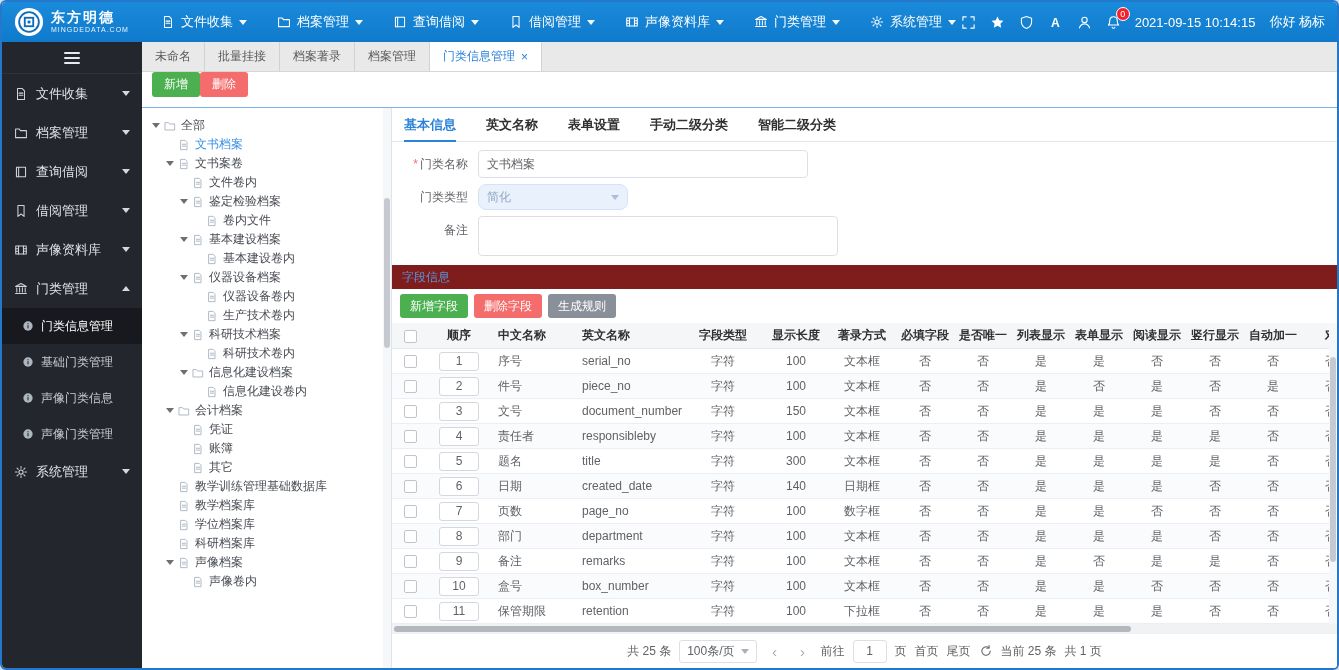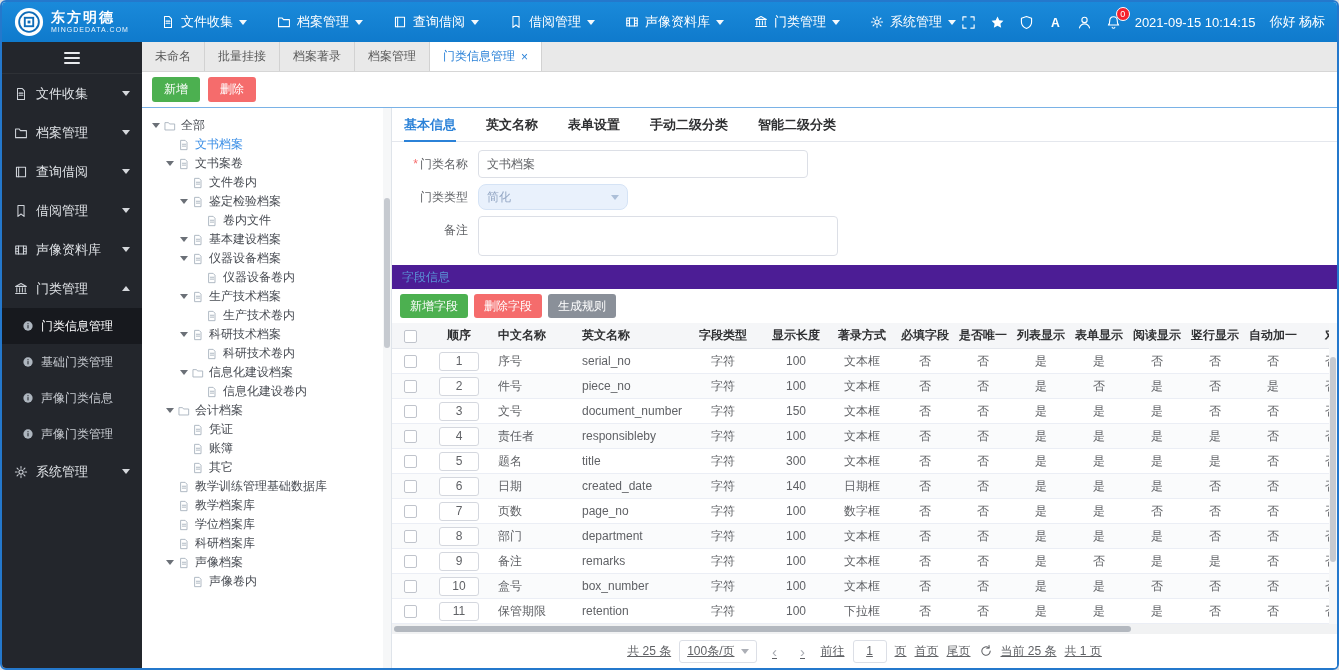--- a/index.html
+++ b/index.html
@@ -40,21 +40,21 @@
   .side-sub-item{height:36px;display:flex;align-items:center;gap:7px;padding-left:20px;font-size:12px;color:#c9cdd3;cursor:pointer;white-space:nowrap;}
   .side-sub-item.active{background:#17191e;color:#fff;}
   .sub-ic{width:12px;height:12px;color:#aeb6bf;}
 
   
   .main{position:absolute;left:140px;top:40px;right:0;bottom:0;display:flex;flex-direction:column;background:#fff;}
   .tabbar{height:30px;background:#e9e9e9;display:flex;align-items:stretch;border-bottom:1px solid #d6d6d6;flex:none;}
   .tab{display:flex;align-items:center;gap:6px;padding:0 13px;font-size:12px;color:#5a5a5a;border-right:1px solid #d2d2d2;cursor:pointer;white-space:nowrap;}
   .tab.active{background:#fff;color:#2b82d8;}
   .tclose{color:#2b82d8;font-size:12px;cursor:pointer;}
-  .toolbar{height:36px;display:flex;align-items:center;gap:8px;padding:0 10px;border-bottom:1px solid #7ab2e6;flex:none;background:#fff;}
+  .toolbar{height:36px;display:flex;padding:0 10px;border-bottom:1px solid #7ab2e6;flex:none;background:#fff;}
   .btn{height:25px;padding:0 12px;border:none;border-radius:3px;color:#fff;font-size:12px;cursor:pointer;font-family:"Liberation Sans",sans-serif;white-space:nowrap;}
   .btn.green{background:#4cb050;}
   .btn.red{background:#f56c6c;}
   .btn.gray{background:#8a9099;}
 
   .workspace{flex:1;display:flex;min-height:0;}
 
   
   .tree-panel{width:250px;flex:none;border-right:1px solid #dfe4ea;position:relative;overflow:hidden;padding:8px 10px 0 8px;background:#fff;}
   .tree-row{display:flex;align-items:center;height:19px;font-size:12px;color:#474b52;white-space:nowrap;cursor:pointer;}
@@ -79,36 +79,36 @@
   .ctab.active{color:#2b82d8;}
   .ctab.active::after{content:'';position:absolute;left:0;right:0;bottom:-1px;height:2px;background:#2b82d8;}
   .form{padding:8px 0 4px;flex:none;}
   .frow{display:flex;align-items:flex-start;margin-bottom:5px;}
   .flabel{width:86px;text-align:right;font-size:12px;color:#606266;padding-right:10px;line-height:28px;flex:none;}
   .req{color:#f56c6c;margin-right:2px;}
   .finput{width:330px;height:28px;border:1px solid #dcdfe6;border-radius:4px;padding:0 8px;font-size:12px;color:#606266;font-family:"Liberation Sans",sans-serif;outline:none;}
   .fselect{width:150px;height:26px;background:#e9f1fc;border:1px solid #d5e3f5;border-radius:8px;color:#94a7c4;display:flex;align-items:center;padding:0 8px;font-size:12px;cursor:not-allowed;margin-top:1px;}
   .fselect .sel{margin-left:auto;color:#a9bcd6;}
   .ftextarea{width:360px;height:40px;border:1px solid #dcdfe6;border-radius:4px;font-size:12px;padding:4px 8px;resize:none;font-family:"Liberation Sans",sans-serif;outline:none;color:#606266;}
-  .section-header{height:24px;background:#4c1d95;color:#5a93d6;font-size:12px;display:flex;align-items:center;padding:0 10px;flex:none;}
+  .section-header{height:24px;background:#7f1d1d;color:#5a93d6;font-size:12px;display:flex;align-items:center;padding:0 10px;flex:none;}
   .fbuttons{display:flex;gap:6px;padding:5px 8px;flex:none;}
   .fbuttons .btn{height:24px;padding:0 10px;}
 
   
   .table-wrap{position:relative;flex:none;overflow:hidden;}
   .thead{display:flex;height:26px;align-items:center;background:#f5f6f8;border-bottom:1px solid #e4e7ed;font-weight:bold;color:#303133;font-size:12px;}
   .trow{display:flex;height:25px;align-items:center;border-bottom:1px solid #ebeef5;font-size:12px;color:#606266;}
   .trow:nth-child(even){background:#fafbfc;}
   .cell{flex:none;text-align:center;overflow:hidden;white-space:nowrap;}
   .cell.left{text-align:left;padding-left:8px;}
   .cb{width:13px;height:13px;border:1px solid #c0c4cc;border-radius:2px;background:#fff;display:inline-block;vertical-align:middle;cursor:pointer;}
   .order-box{display:inline-block;width:40px;height:19px;line-height:17px;border:1px solid #d4d7de;border-radius:3px;background:#fff;font-size:12px;color:#606266;cursor:text;}
 
   
-  .pager{flex:1;display:flex;align-items:center;justify-content:center;gap:8px;font-size:12px;color:#606266;min-height:28px;text-decoration:underline;}
+  .pager{flex:1;display:flex;align-items:center;justify-content:center;gap:8px;font-size:12px;color:#606266;min-height:28px;}
   .pselect{display:inline-flex;align-items:center;gap:6px;height:23px;border:1px solid #dcdfe6;border-radius:3px;padding:0 7px;cursor:pointer;color:#606266;}
   .pselect .sel2{color:#a8abb2;}
   .arrow-btn{width:20px;height:23px;display:inline-flex;align-items:center;justify-content:center;color:#a8abb2;font-size:15px;cursor:pointer;}
   .goto-input{width:34px;height:23px;border:1px solid #dcdfe6;border-radius:3px;text-align:center;font-size:12px;color:#606266;outline:none;font-family:"Liberation Sans",sans-serif;}
   .plink{cursor:pointer;}
   .refresh{display:inline-flex;width:14px;height:14px;color:#606266;cursor:pointer;}
   .refresh svg{width:100%;height:100%;}
 </style>
 </head>
 <body>
@@ -452,49 +452,49 @@
             <div class="tree-row" style="padding-left:30px">
               <i class="tcaret"></i>
               <span class="icon tree-ic">
                 <svg viewBox="0 0 16 16" fill="none" stroke="currentColor" stroke-width="1.2" stroke-linecap="round" stroke-linejoin="round">
                   <path d="M4 1.8h5.5L12 4.3v9.9H4z"></path>
                   <path d="M5.8 7h4.4M5.8 9.5h4.4"></path>
                 </svg>
               </span>
               <span class="lbl">基本建设档案</span>
             </div>
+            <div class="tree-row" style="padding-left:44px">
+              <i class="tcaret-ph"></i>
+              <span class="icon tree-ic">
+                <svg viewBox="0 0 16 16" fill="none" stroke="currentColor" stroke-width="1.2" stroke-linecap="round" stroke-linejoin="round">
+                  <path d="M4 1.8h5.5L12 4.3v9.9H4z"></path>
+                  <path d="M5.8 7h4.4M5.8 9.5h4.4"></path>
+                </svg>
+              </span>
+              <span class="lbl">基本建设卷内</span>
+            </div>
             <div class="tree-row" style="padding-left:30px">
               <i class="tcaret"></i>
               <span class="icon tree-ic">
                 <svg viewBox="0 0 16 16" fill="none" stroke="currentColor" stroke-width="1.2" stroke-linecap="round" stroke-linejoin="round">
                   <path d="M4 1.8h5.5L12 4.3v9.9H4z"></path>
                   <path d="M5.8 7h4.4M5.8 9.5h4.4"></path>
                 </svg>
               </span>
               <span class="lbl">仪器设备档案</span>
             </div>
             <div class="tree-row" style="padding-left:44px">
               <i class="tcaret-ph"></i>
               <span class="icon tree-ic">
                 <svg viewBox="0 0 16 16" fill="none" stroke="currentColor" stroke-width="1.2" stroke-linecap="round" stroke-linejoin="round">
                   <path d="M4 1.8h5.5L12 4.3v9.9H4z"></path>
                   <path d="M5.8 7h4.4M5.8 9.5h4.4"></path>
                 </svg>
               </span>
               <span class="lbl">仪器设备卷内</span>
-            </div>
-            <div class="tree-row" style="padding-left:30px">
-              <i class="tcaret"></i>
-              <span class="icon tree-ic">
-                <svg viewBox="0 0 16 16" fill="none" stroke="currentColor" stroke-width="1.2" stroke-linecap="round" stroke-linejoin="round">
-                  <path d="M4 1.8h5.5L12 4.3v9.9H4z"></path>
-                  <path d="M5.8 7h4.4M5.8 9.5h4.4"></path>
-                </svg>
-              </span>
-              <span class="lbl">生产技术档案</span>
             </div>
             <div class="tree-row" style="padding-left:44px">
               <i class="tcaret-ph"></i>
               <span class="icon tree-ic">
                 <svg viewBox="0 0 16 16" fill="none" stroke="currentColor" stroke-width="1.2" stroke-linecap="round" stroke-linejoin="round">
                   <path d="M4 1.8h5.5L12 4.3v9.9H4z"></path>
                   <path d="M5.8 7h4.4M5.8 9.5h4.4"></path>
                 </svg>
               </span>
               <span class="lbl">生产技术卷内</span>

